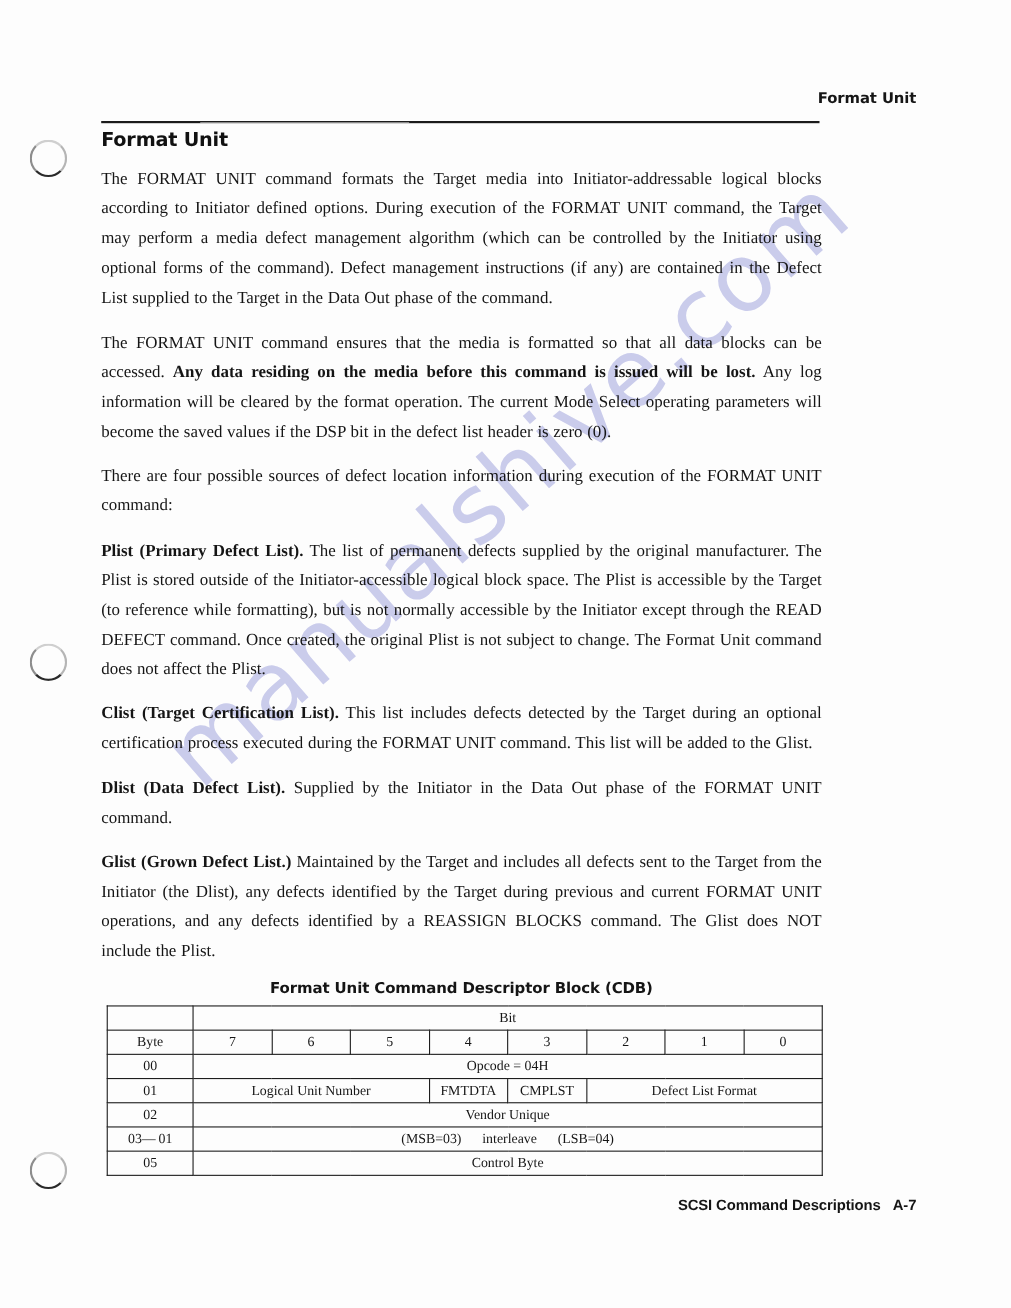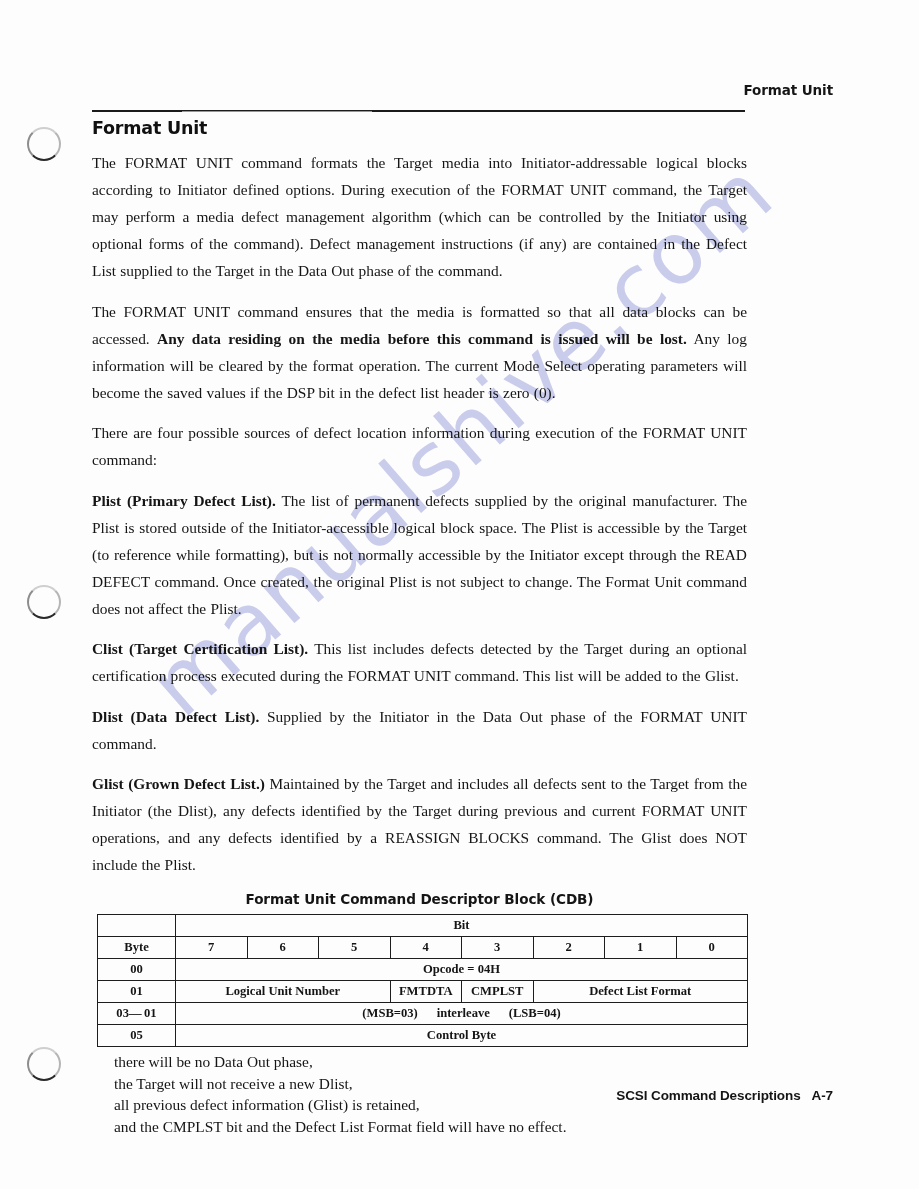--- a/index.html
+++ b/index.html
@@ -116,21 +116,20 @@
     text-align: center;
     margin: 9px 0 7px 0;
     letter-spacing: -0.1px;
   }
   table.cdb {
     border-collapse: collapse;
     width: 651px;
     margin: 0 0 0 5px;
     font-size: 12.6px;
     table-layout: fixed;
-    font-weight: bold;
   }
   table.cdb td {
     border: 1.3px solid #1d1d1d;
     text-align: center;
     height: 21px;
     padding: 0 1px;
     vertical-align: middle;
     white-space: nowrap;
   }
   td.bytecol { width: 75px; }
@@ -217,38 +216,35 @@
             <td colspan="8">Opcode = 04H</td>
           </tr>
           <tr>
             <td class="bytecol">01</td>
             <td colspan="3">Logical Unit Number</td>
             <td colspan="1">FMTDTA</td>
             <td colspan="1">CMPLST</td>
             <td colspan="3">Defect List Format</td>
           </tr>
           <tr>
+            <td class="bytecol">02</td>
+            <td colspan="8">Vendor Unique</td>
+          </tr>
+          <tr>
             <td class="bytecol">03— 01</td>
             <td colspan="8">(MSB=03)  interleave  (LSB=04)</td>
           </tr>
           <tr>
             <td class="bytecol">05</td>
             <td colspan="8">Control Byte</td>
           </tr>
         </tbody>
     </table>
 
 
-    <ul class="sublist">
-
-    <li>there will be no Data Out phase,</li>
-        <li>the Target will not receive a new Dlist,</li>
-        <li>all previous defect information (Glist) is retained,</li>
-        <li>and the CMPLST bit and the Defect List Format field will have no effect.</li>
-      </ul>
 
   </div>
 
   <div class="footer">
     <span>SCSI Command Descriptions</span><span class="pg">A-7</span>
   </div>
 
 </div>
 
 </body></html>

